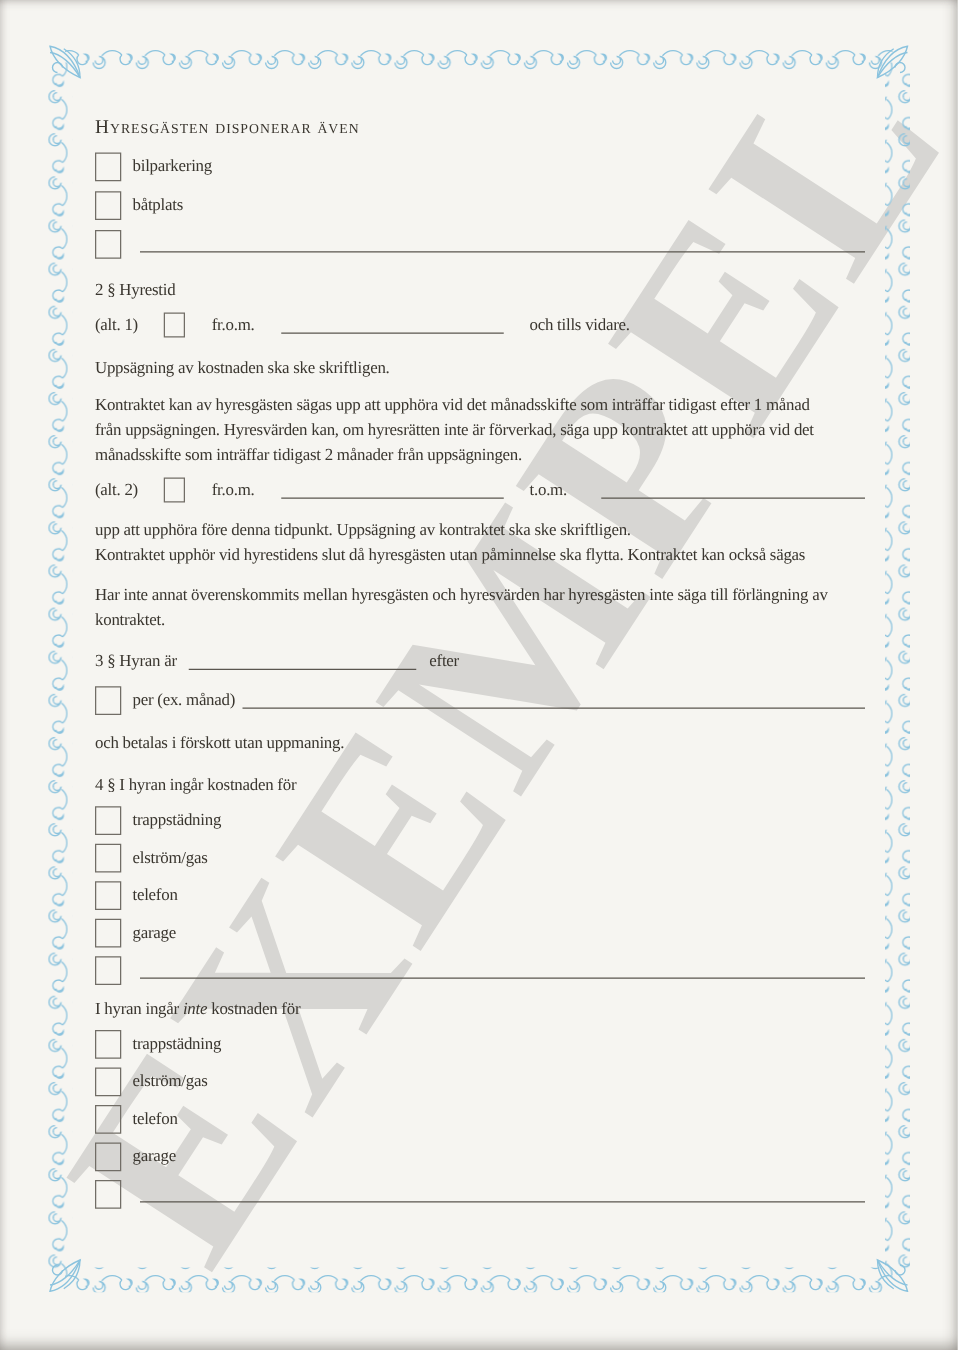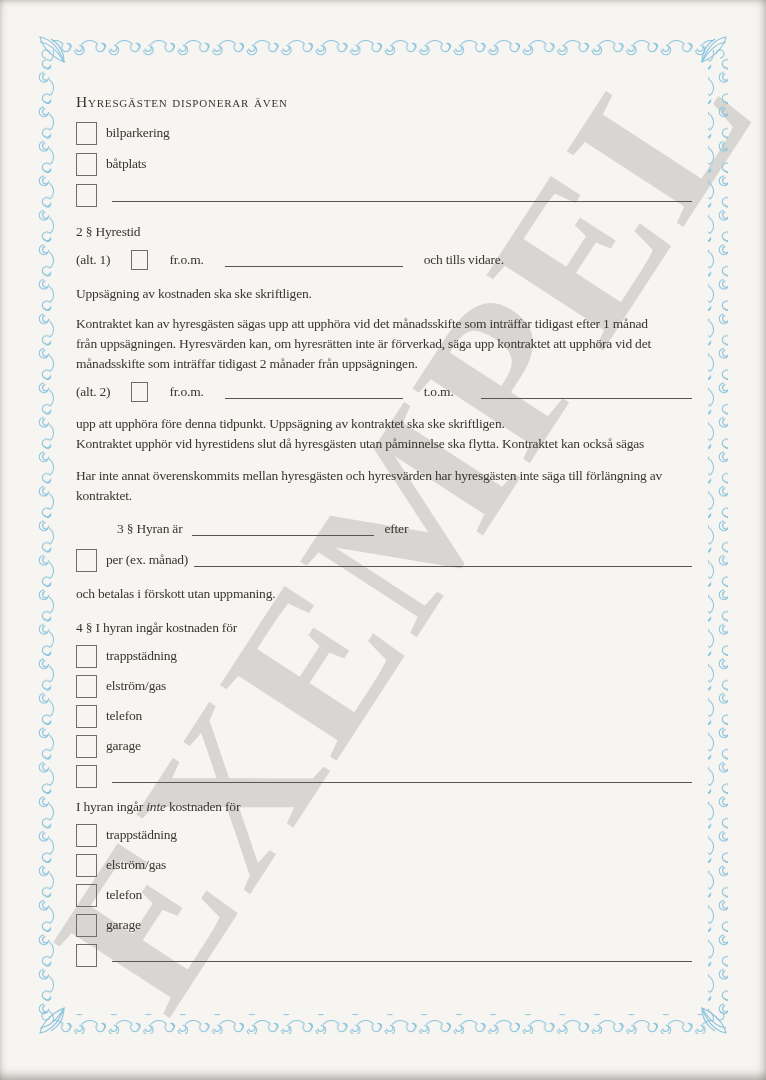--- a/index.html
+++ b/index.html
@@ -38,21 +38,21 @@
     align-self:flex-end;margin-bottom:5px;}
   .alt{column-gap:21px;}
   .alt .cb{margin-right:0;}
   .para{margin:0;}
   .pline{white-space:nowrap;}
   .mt15{margin-top:15px;} .mt14{margin-top:14px;}
   .mt12{margin-top:12px;} .mt11{margin-top:11px;} .mt10{margin-top:10px;}
   .mt9{margin-top:9px;}  .mt6{margin-top:6px;font-family:Liberation Serif, serif;}  .mt5{margin-top:5px;}
   .mb6{margin-bottom:6px;}
   .rows-tight .row{margin-bottom:6px;}
-  .hyran-row{column-gap:10px;margin-left:41px;}
+  .hyran-row{column-gap:10px;}
   .hyran-row .line-fixed{width:182px;}
   em{font-style:italic;}
 </style>
 </head>
 <body>
 
 <div class="page">
 
   <div class="watermark">EXEMPEL</div>
 

